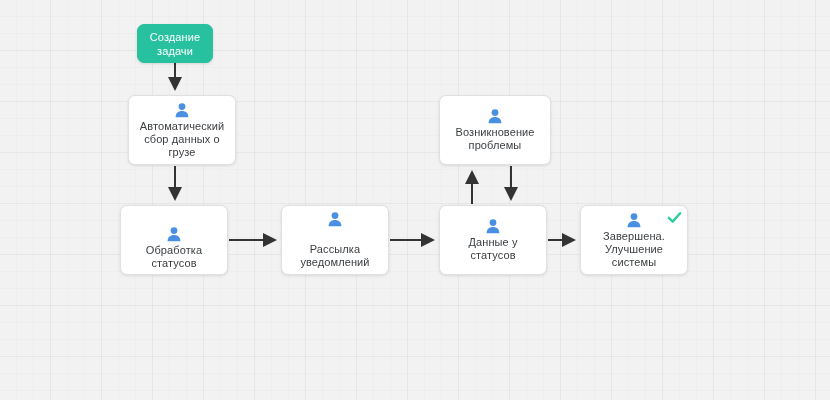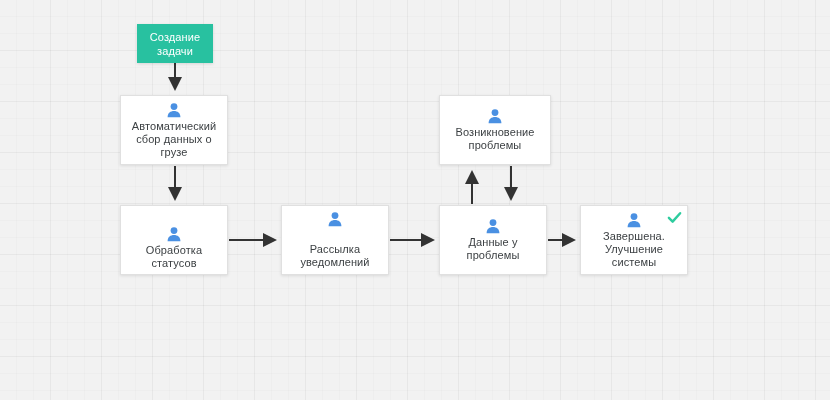--- a/index.html
+++ b/index.html
@@ -30,21 +30,21 @@
   }
 
   
   .node {
     position: absolute;
     box-sizing: border-box;
     display: flex;
     flex-direction: column;
     align-items: center;
     justify-content: center;
-    border-radius: 0;
+    border-radius: 7px;
     text-align: center;
     padding: 4px 5px;
   }
   .node.task {
     background: #ffffff;
     border: 1px solid #e0e0e0;
     box-shadow: 0 1px 3px rgba(0,0,0,0.10);
   }
   .node.start {
     background: #28c1a0;
@@ -112,21 +112,21 @@
     <line x1="511" y1="166" x2="511" y2="199" stroke="#333333" stroke-width="2" marker-end="url(#arrowhead)"></line>
 
     <line x1="548" y1="240" x2="574" y2="240" stroke="#333333" stroke-width="2" marker-end="url(#arrowhead)"></line>
   </svg>
 
   <div class="node start" style="left:137px; top:24px; width:76px; height:39px;">
     <span class="node-label">Создание
 задачи</span>
   </div>
 
-  <div class="node task" style="left:120px; top:95px; width:108px; height:70px;">
+  <div class="node task" style="left:128px; top:95px; width:108px; height:70px;">
     <span class="person-icon">
       <svg viewBox="0 0 16 16" width="16" height="16">
         <circle cx="8" cy="4.6" r="3.4" fill="#4a90e2"></circle>
         <path d="M1.6 15.2 C1.6 11.1 4.5 9.1 8 9.1 C11.5 9.1 14.4 11.1 14.4 15.2 Z" fill="#4a90e2"></path>
       </svg>
     </span>
     <span class="node-label">Автоматический
 сбор данных о грузе</span>
   </div>
 
@@ -162,21 +162,21 @@
 проблемы</span>
   </div>
 
   <div class="node task" style="left:439px; top:205px; width:108px; height:70px;">
     <span class="person-icon">
       <svg viewBox="0 0 16 16" width="16" height="16">
         <circle cx="8" cy="4.6" r="3.4" fill="#4a90e2"></circle>
         <path d="M1.6 15.2 C1.6 11.1 4.5 9.1 8 9.1 C11.5 9.1 14.4 11.1 14.4 15.2 Z" fill="#4a90e2"></path>
       </svg>
     </span>
-    <span class="node-label">Данные у проблемы</span>
+    <span class="node-label">Данные у статусов</span>
   </div>
 
   <div class="node task" style="left:580px; top:205px; width:108px; height:70px;">
     <span class="check-icon">
       <svg viewBox="0 0 16 16" width="15" height="15">
         <path d="M2 8.4 L6 12.4 L14 3.4" fill="none" stroke="#2ecc9e" stroke-width="2.6" stroke-linecap="round" stroke-linejoin="round"></path>
       </svg>
     </span>
     <span class="person-icon">
       <svg viewBox="0 0 16 16" width="16" height="16">

